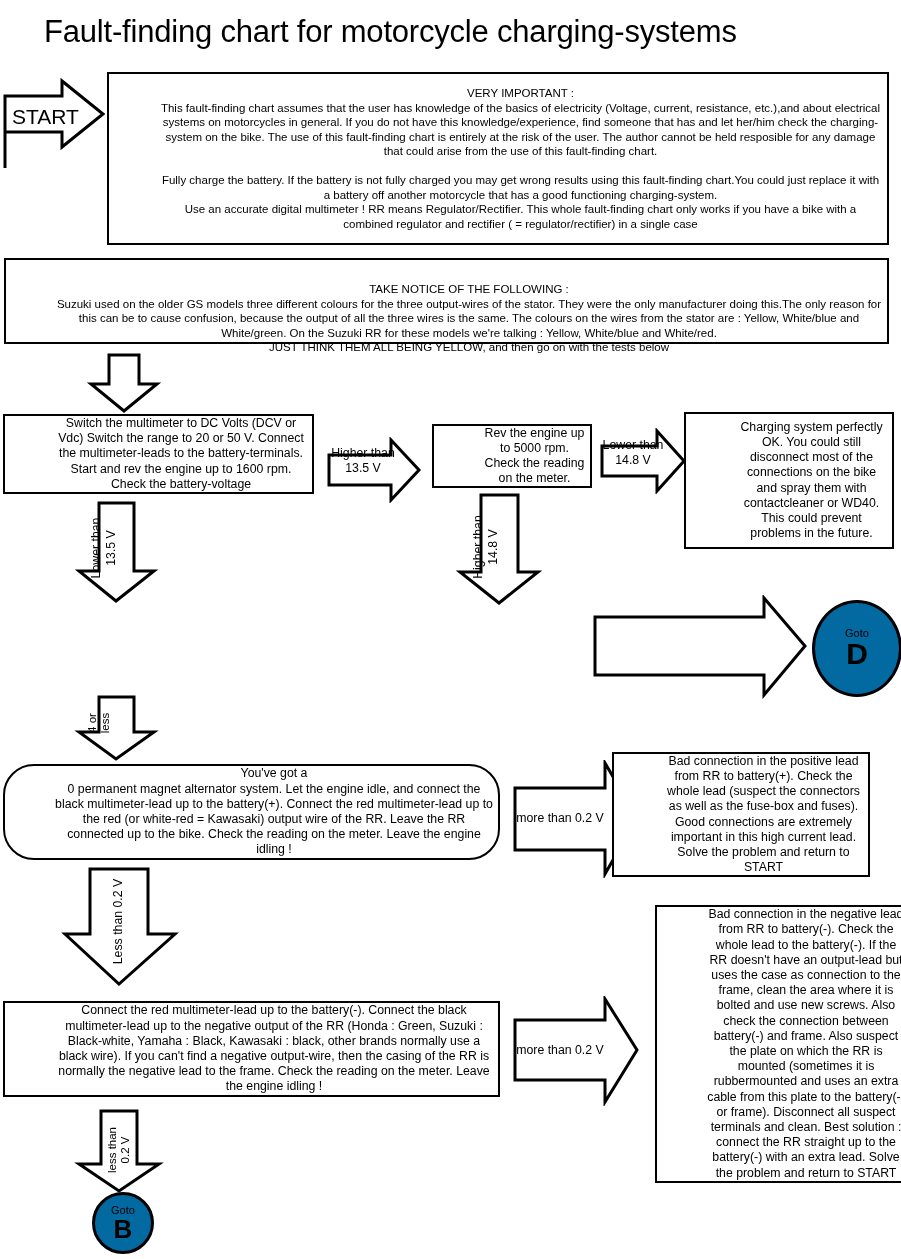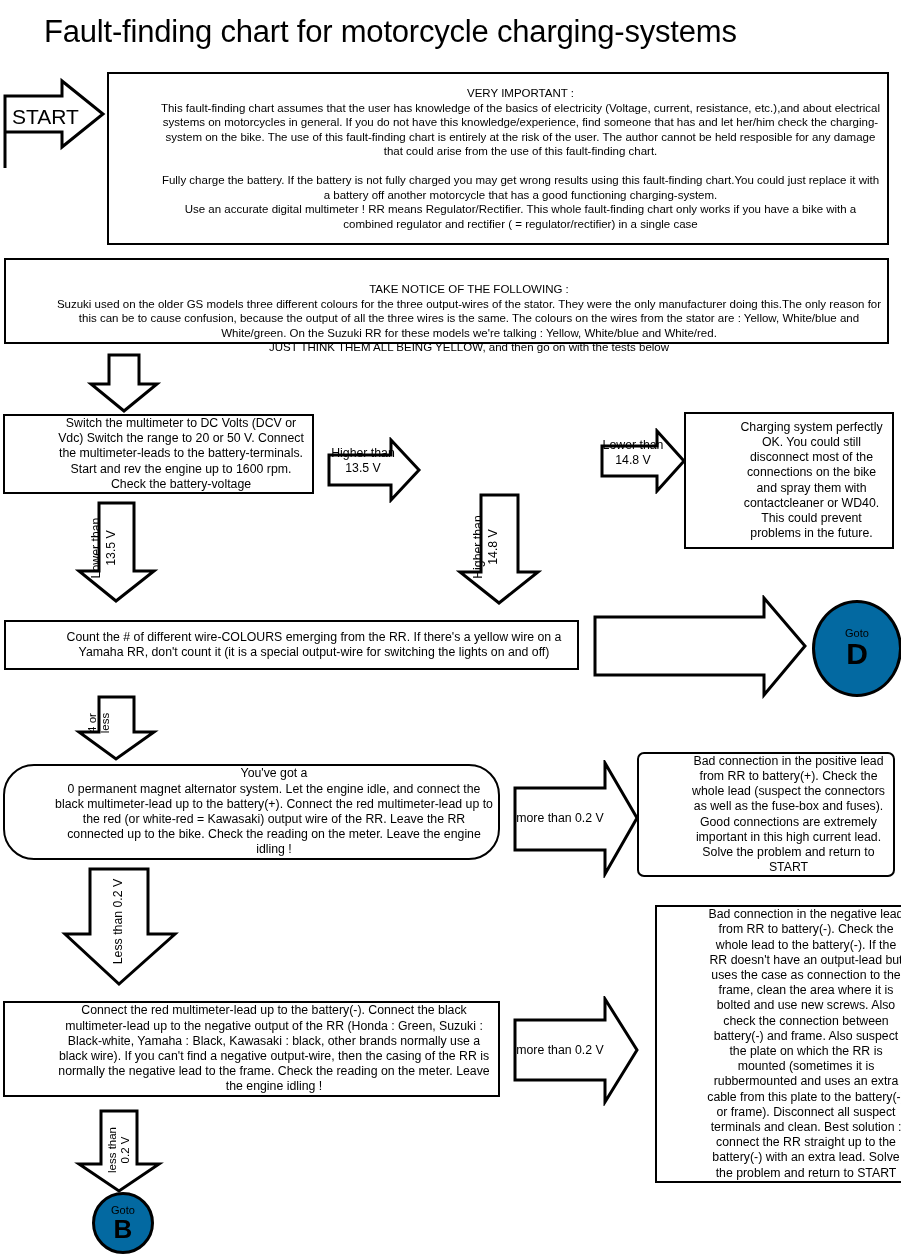--- a/index.html
+++ b/index.html
@@ -96,20 +96,23 @@
   </div>
 
   <div class="arrowwrap" style="left:326px;top:437px;">
     <svg width="96" height="66" viewBox="0 0 96 66">
       <polygon points="3,18 65,18 65,3 93,33 65,63 65,48 3,48" fill="#fff" stroke="#000" stroke-width="3" stroke-linejoin="miter"></polygon>
     </svg>
   </div>
   <div class="alabel" style="left:327px;top:446px;width:72px;">Higher than
 13.5 V</div>
 
+  <div class="box t12" style="left:432px;top:424px;width:160px;height:64px;">
+    <span class="txt">Rev the engine up to 5000 rpm. Check the reading on the meter.</span>
+  </div>
 
   <div class="arrowwrap" style="left:599px;top:428px;">
     <svg width="88" height="66" viewBox="0 0 88 66">
       <polygon points="3,18 58,18 58,3 85,33 58,63 58,48 3,48" fill="#fff" stroke="#000" stroke-width="3" stroke-linejoin="miter"></polygon>
     </svg>
   </div>
   <div class="alabel" style="left:600px;top:438px;width:66px;">Lower than
 14.8 V</div>
 
   <div class="box t12" style="left:684px;top:412px;width:210px;height:137px;">
@@ -125,23 +128,20 @@
 13.5 V</div>
 
   <div class="arrowwrap" style="left:455px;top:492px;">
     <svg width="106" height="114" viewBox="0 0 106 114">
       <polygon points="26,3 63,3 63,80 83,80 44,111 5,80 26,80" fill="#fff" stroke="#000" stroke-width="3" stroke-linejoin="miter"></polygon>
     </svg>
   </div>
   <div class="alabel vert" style="left:449px;top:532px;width:74px;">Higher than
 14.8 V</div>
 
-  <div class="box t12" style="left:4px;top:620px;width:575px;height:50px;">
-    <span class="txt">Count the # of different wire-COLOURS emerging from the RR. If there's a yellow wire on a Yamaha RR, don't count it (it is a special output-wire for switching the lights on and off)</span>
-  </div>
 
   <div class="arrowwrap" style="left:592px;top:595px;">
     <svg width="216" height="104" viewBox="0 0 216 104">
       <polygon points="3,22 172,22 172,3 213,51 172,100 172,80 3,80" fill="#fff" stroke="#000" stroke-width="3" stroke-linejoin="miter"></polygon>
     </svg>
   </div>
 
   <div class="circle" style="left:812px;top:600px;width:90px;height:97px;">
     <span class="goto">Goto</span>
     <span class="letter">D</span>
@@ -160,21 +160,21 @@
 0 permanent magnet alternator system. Let the engine idle, and connect the black multimeter-lead up to the battery(+). Connect the red multimeter-lead up to the red (or white-red = Kawasaki) output wire of the RR. Leave the RR connected up to the bike. Check the reading on the meter. Leave the engine idling !</span>
   </div>
 
   <div class="arrowwrap" style="left:512px;top:760px;">
     <svg width="128" height="118" viewBox="0 0 128 118">
       <polygon points="3,28 93,28 93,3 125,58 93,114 93,90 3,90" fill="#fff" stroke="#000" stroke-width="3" stroke-linejoin="miter"></polygon>
     </svg>
   </div>
   <div class="alabel" style="left:514px;top:811px;width:92px;">more than 0.2 V</div>
 
-  <div class="box t12" style="left:637px;top:752px;width:258px;height:125px;border-radius:7px;">
+  <div class="box t12" style="left:612px;top:752px;width:258px;height:125px;">
     <span class="txt">Bad connection in the positive lead from RR to battery(+). Check the whole lead (suspect the connectors as well as the fuse-box and fuses). Good connections are extremely important in this high current lead. Solve the problem and return to START</span>
   </div>
 
   <div class="arrowwrap" style="left:60px;top:866px;">
     <svg width="122" height="122" viewBox="0 0 122 122">
       <polygon points="30,3 88,3 88,68 115,68 59,118 5,68 30,68" fill="#fff" stroke="#000" stroke-width="3" stroke-linejoin="miter"></polygon>
     </svg>
   </div>
   <div class="alabel vert" style="left:72px;top:914px;width:92px;">Less than 0.2 V</div>
 

